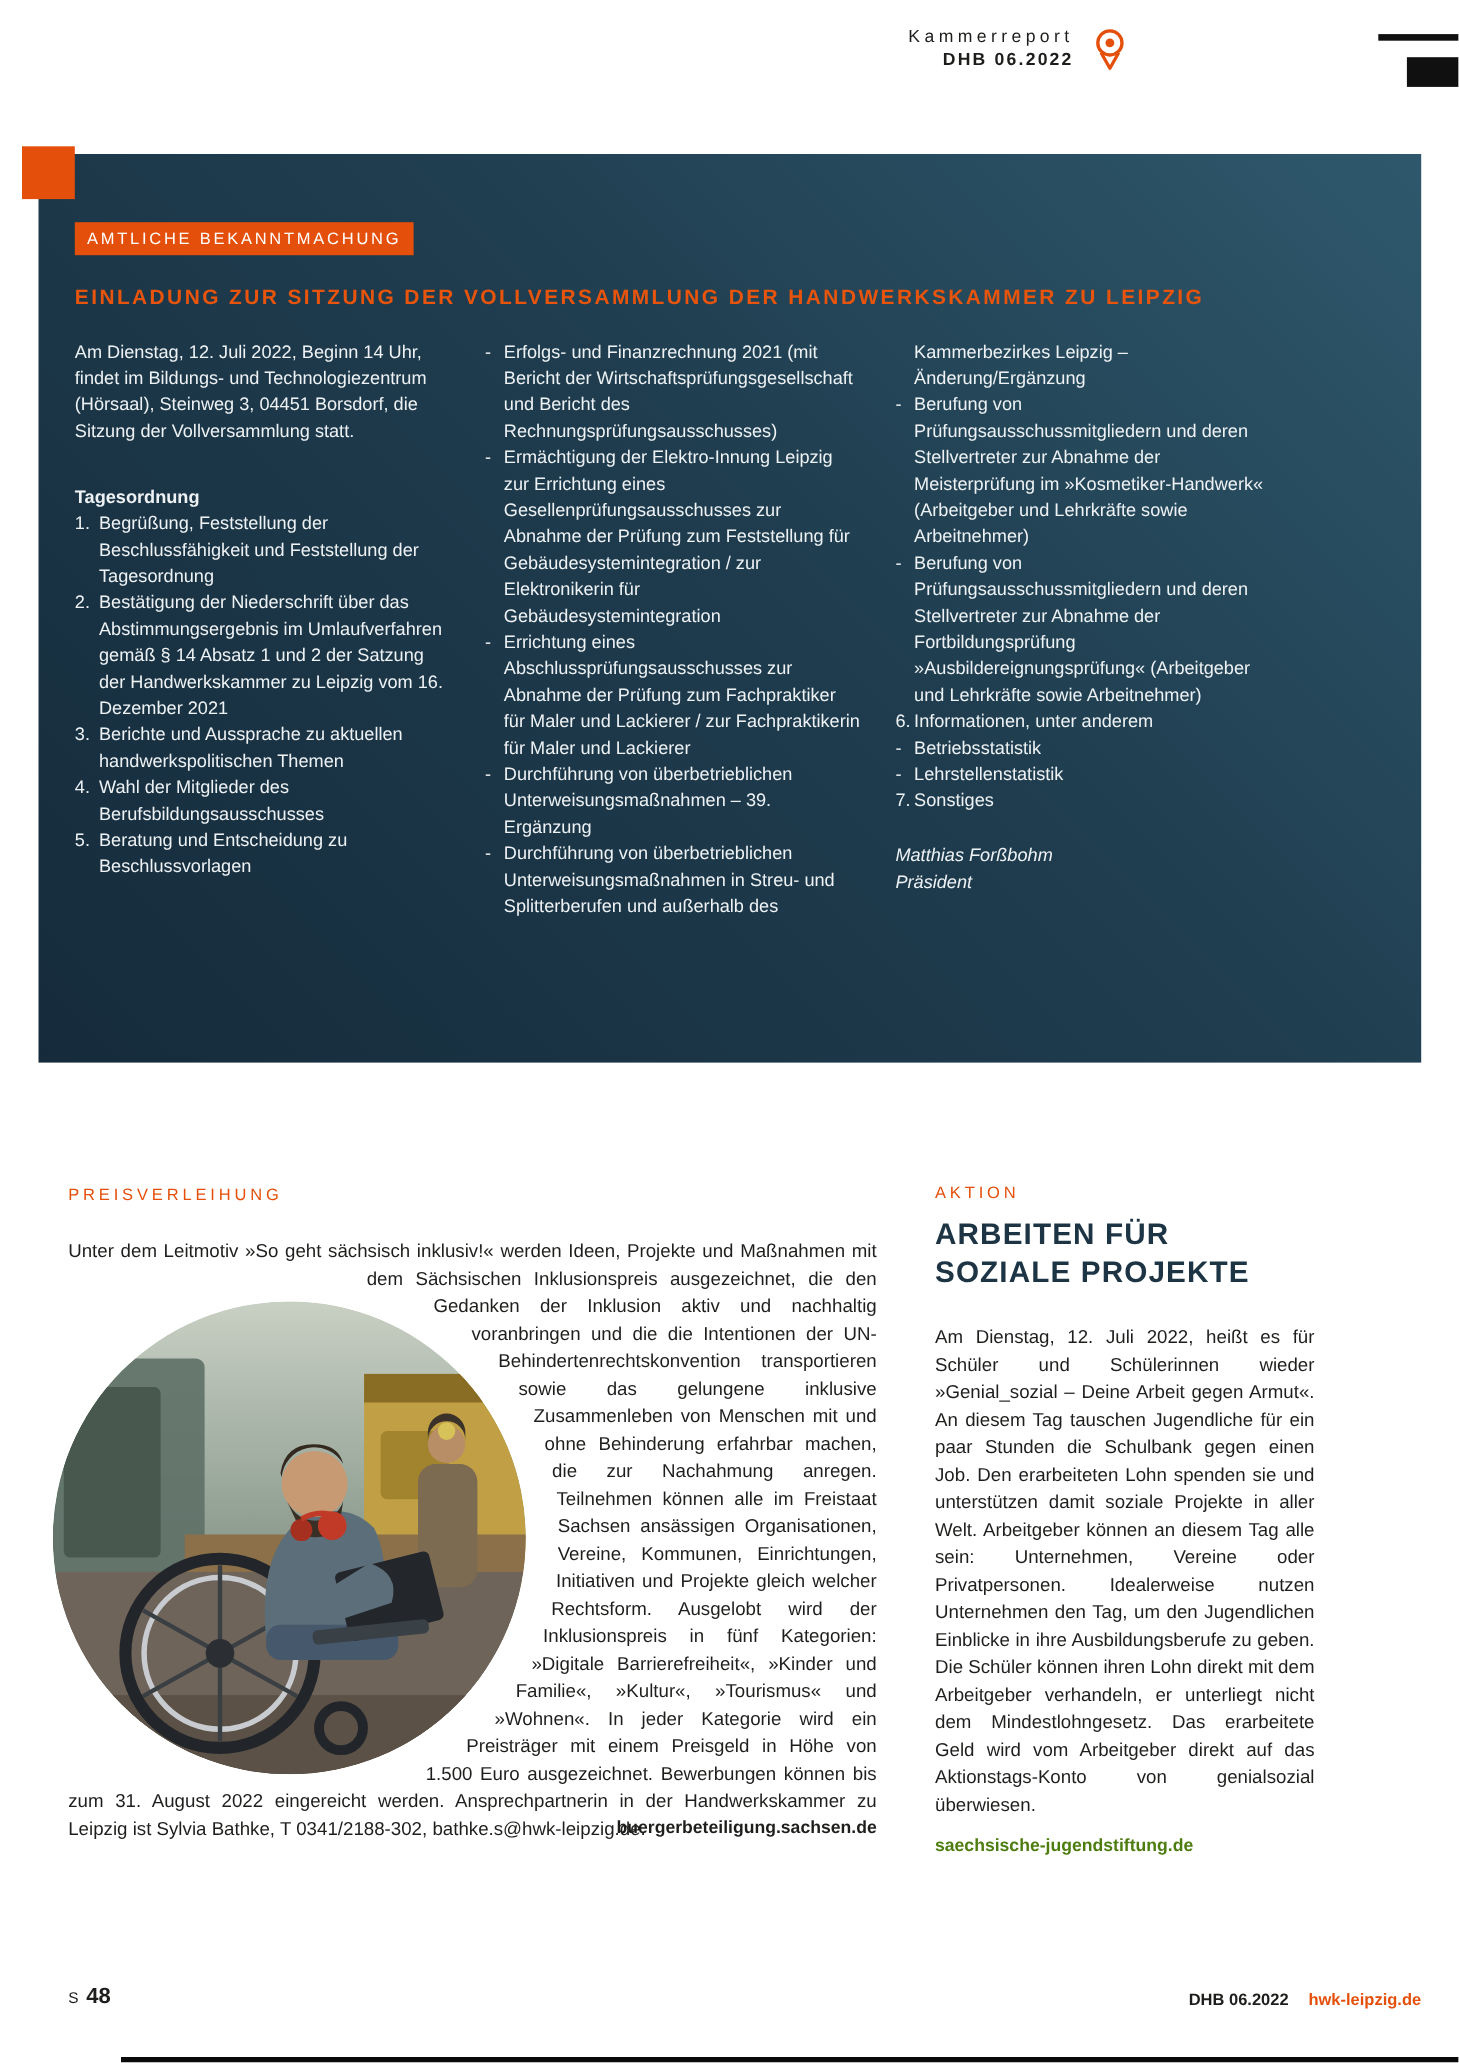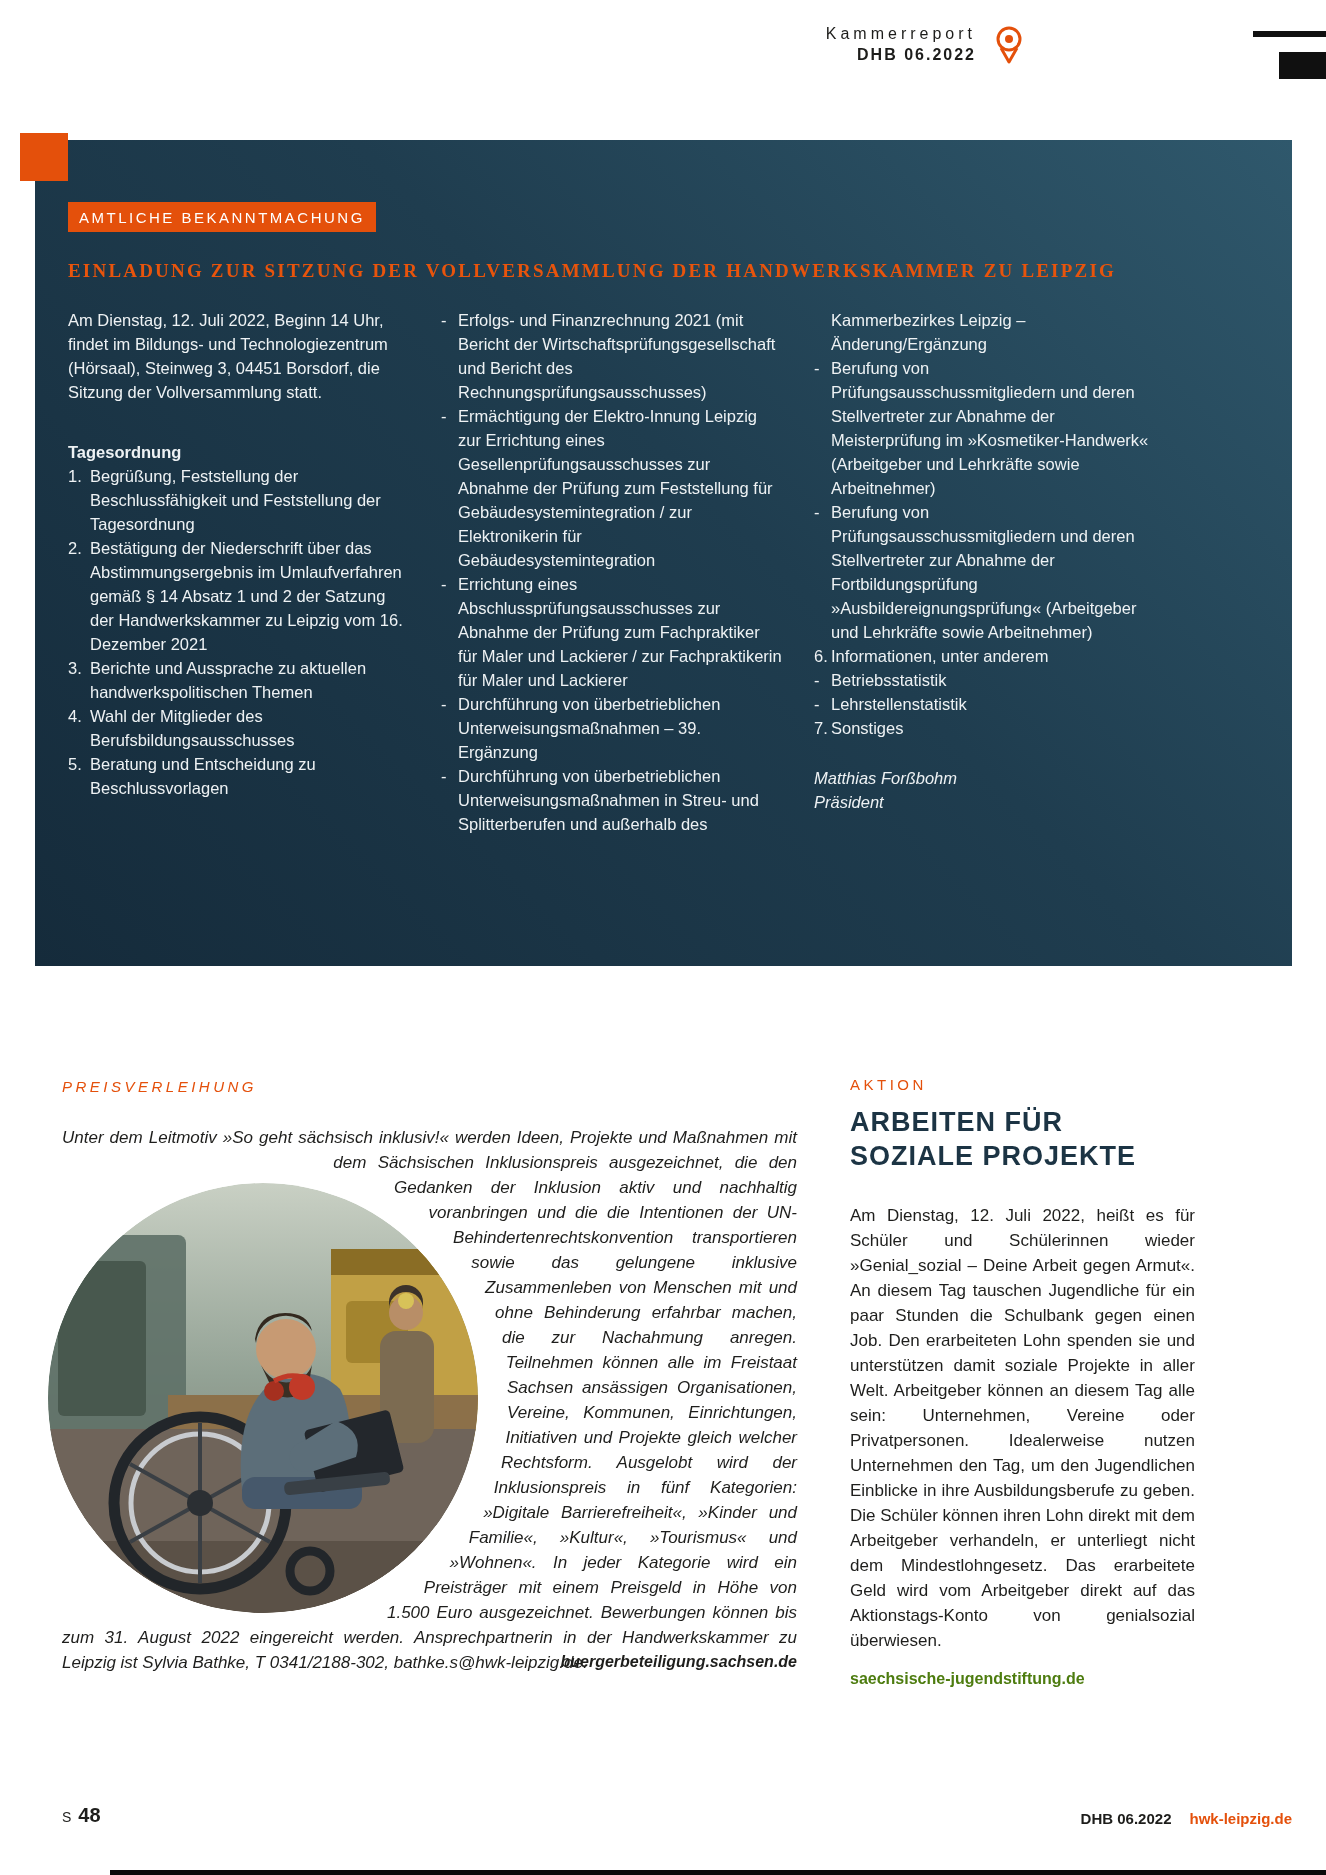--- a/index.html
+++ b/index.html
@@ -28,38 +28,38 @@
     padding:62px 48px 40px 33px;
     overflow:hidden; z-index:1;
   }
   .kicker-badge {
     display:inline-block; background:#e4500b; color:#ffffff;
     font-size:15px; letter-spacing:2.5px; font-weight:500;
     padding:7px 11px 6px;
   }
   .panel-title {
     margin-top:28px; color:#e8540c; font-size:19px; font-weight:700;
-    letter-spacing:2.2px; white-space:nowrap;font-family:Liberation Serif, serif;
+    letter-spacing:2.2px; white-space:nowrap;
   }
   .cols { display:flex; gap:32px; margin-top:26px; }
   .col { flex:0 0 341px; width:341px; color:#eef2f4; font-size:16.5px; line-height:24px; hyphens:auto; }
   .col .intro { margin-bottom:24px; }
   .col .agenda-h { font-weight:700;margin-top:36px; }
   .li { display:grid; grid-template-columns:22px 1fr; }
   .li-dash { grid-template-columns:17px 1fr; }
   .sig { margin-top:26px; font-style:italic; }
 
   
   .article-kicker { color:#e4500b; font-size:15px; letter-spacing:3.5px; font-weight:500; }
   .article h2 { margin-top:12px; font-size:27px; line-height:34px; letter-spacing:1px; color:#1c3444; font-weight:700; }
   .article-body {
     margin-top:30px; font-size:17px; line-height:25px;
     text-align:justify; position:relative; hyphens:auto;
   }
-  .award  { position:absolute; left:62px;  top:1078px; width:735px;font-style:italic; }
+  .award  { position:absolute; left:62px;  top:1078px; width:735px; }
   .action { position:absolute; left:850px; top:1076px; width:345px; }
 
   .photo-float {
     float:left; width:460px; height:492px; margin-left:-14px;
     shape-outside:circle(218px at 215px 273px); shape-margin:12px;
   }
   .photo-circle {
     position:relative; margin-top:58px; width:430px; height:430px;
     border-radius:50%; overflow:hidden;
   }

